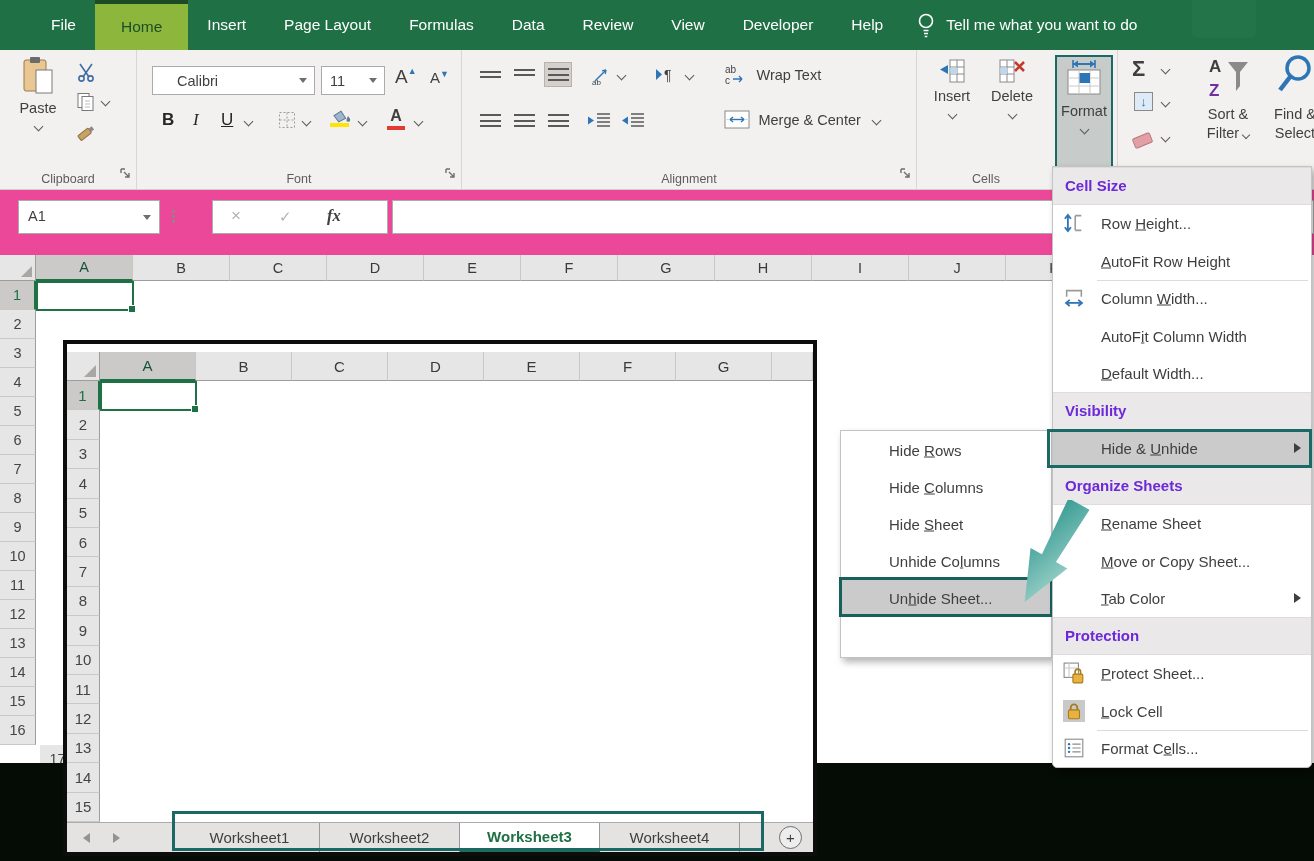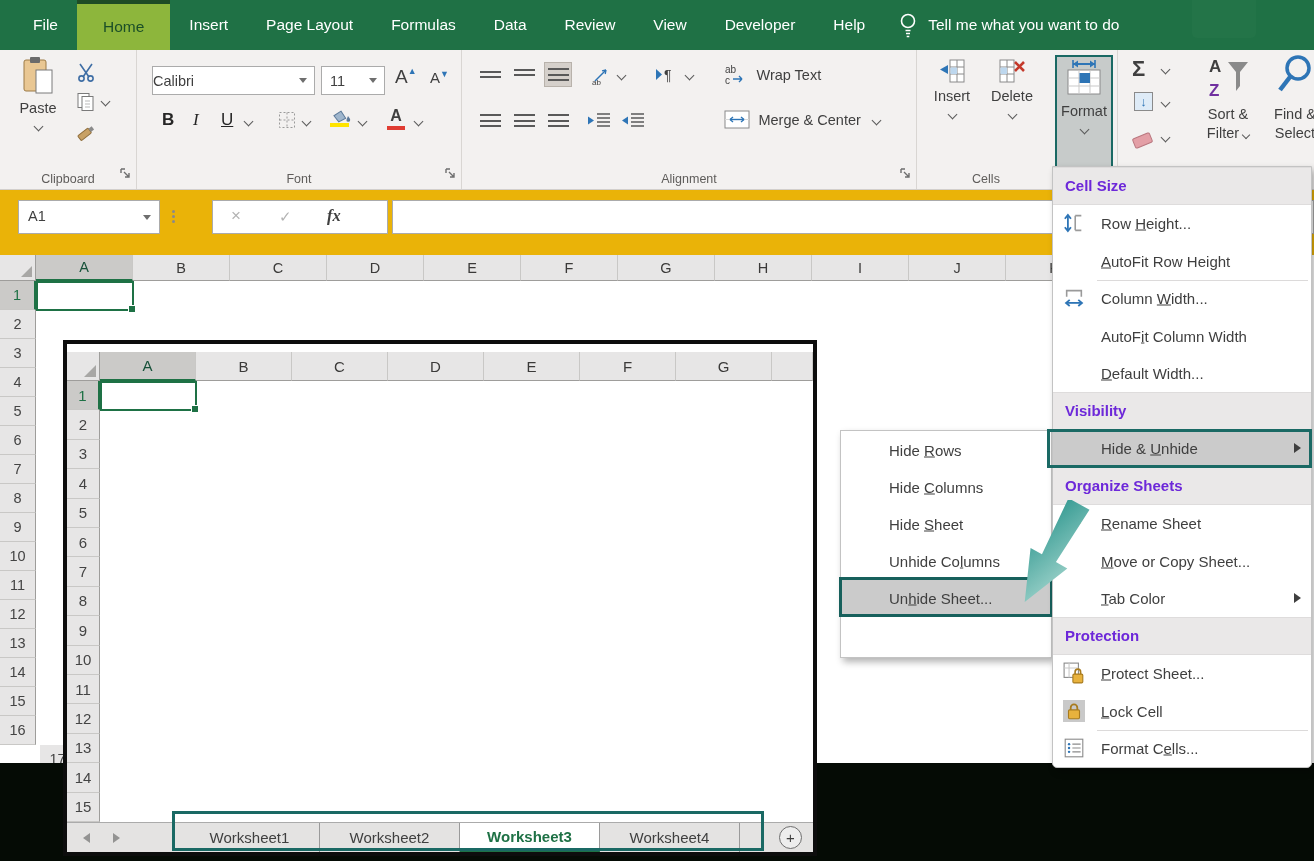--- a/index.html
+++ b/index.html
@@ -2,21 +2,21 @@
 <html><head>
 <meta charset="utf-8">
 <style>
   *{box-sizing:border-box;margin:0;padding:0}
   html,body{background:#050B05}
   body{font-family:"Liberation Sans",sans-serif}
   .stage{position:relative;width:1314px;height:861px;background:#050B05;overflow:hidden}
   .abs{position:absolute}
 
   
-  .tabbar{position:absolute;left:0;top:0;width:100%;height:50px;background:#1F7145;display:flex;padding-left:14px;z-index:3}
+  .tabbar{position:absolute;left:0;top:0;width:100%;height:50px;background:#1F7145;display:flex;padding-left:32px;z-index:3}
   .tab{height:50px;line-height:50px;padding:0 19px;font-size:15.5px;color:#FFFFFF;white-space:nowrap}
   .tab.active{background:#8DB63C;color:#1B4F28;border-top:4px solid #1D4B25;line-height:46px;padding:0 26px}
   .tellme{display:flex;align-items:center;gap:10px;color:#fff;font-size:15.5px;margin-left:14px}
   .watermark{position:absolute;right:58px;top:-10px;width:64px;height:48px;background:#2A7A4C;opacity:.35;border-radius:5px}
 
   
   .ribbon{position:absolute;left:0;top:50px;width:100%;height:140px;background:#F3F1F0;border-bottom:1px solid #D2CFCC;z-index:2}
   .grp{position:absolute;top:0;height:139px;border-right:1px solid #D9D6D3}
   .grp-label{position:absolute;bottom:3px;left:0;width:100%;text-align:center;font-size:12.5px;color:#5E5C5A}
   .launcher{position:absolute;right:5px;bottom:6px}
@@ -25,21 +25,21 @@
   .dn{display:inline-block;width:0;height:0;border-left:4px solid transparent;border-right:4px solid transparent;border-top:5px solid #6E6E6E}
   .combo{position:absolute;background:#fff;border:1px solid #ABABAB;display:flex;align-items:center;font-size:14.5px;color:#3F3F3F}
   .lns{width:21px;height:14px;background:repeating-linear-gradient(#595959 0 2px,transparent 2px 5.5px)}
   .albtn{position:absolute;width:28px;height:25px;display:flex;align-items:center;justify-content:center}
   .albtn.sel{background:#D5D0CB;border:1px solid #B8B2AB}
   .fdbox{display:inline-block;width:19px;height:19px;background:#DEEBF7;border:1px solid #8A8A8A;color:#2E75B6;font-weight:bold;text-align:center;line-height:17px;font-size:13px}
   .eraser{display:inline-block;width:19px;height:11px;background:#E39FA6;border:1px solid #B9767E;border-radius:2px;transform:rotate(-22deg)}
   .fmtbtn{position:absolute;left:138px;top:5px;width:58px;height:113px;background:#C7CBCA;border:2px solid #1A6964}
 
   
-  .fxbar{position:absolute;left:0;top:190px;width:100%;height:65px;background:#eab308;z-index:1}
+  .fxbar{position:absolute;left:0;top:190px;width:100%;height:65px;background:#ec4899;z-index:1}
   .whitebox{position:absolute;top:10px;height:34px;background:#fff;border:1px solid #ABABAB}
   .dots{position:absolute;left:172px;top:18px;width:4px}
   .dots i{display:block;width:3px;height:3px;border-radius:50%;background:#8A8A8A;margin:2px 0}
 
   
   .sheet{position:absolute;left:0;top:255px;width:1314px;height:508px;background:#fff;z-index:1;overflow:hidden}
   .corner{position:absolute;left:0;top:0;width:36px;height:26px;background:#E7E6E6;border-right:1px solid #9E9D9B;border-bottom:1px solid #9E9D9B}
   .corner::after{content:"";position:absolute;right:3px;bottom:3px;border-bottom:11px solid #A8A7A5;border-left:11px solid transparent}
   .ch{position:absolute;top:0;height:26px;background:#E7E6E6;border-right:1px solid #C9C8C6;border-bottom:1px solid #9E9D9B;display:flex;align-items:center;justify-content:center;font-size:14.5px;color:#3B3A39}
   .ch.sel{background:#CBCAC8;border-bottom:2px solid #1E7145;color:#17523A}
@@ -150,21 +150,21 @@
       <div class="grp-label">Clipboard</div>
       <span class="launcher">
         <svg width="11" height="11" viewBox="0 0 11 11">
             <path d="M1 1h4M1 1v4" stroke="#6E6E6E" stroke-width="1.4" fill="none"></path>
             <path d="M4 4l5 5M9 5v4H5" stroke="#6E6E6E" stroke-width="1.4" fill="none"></path>
           </svg>
       </span>
     </div>
 
     <div class="grp" style="left:137px;width:325px">
-      <div class="combo" style="left:15px;top:16px;width:163px;height:29px;padding-left:0">
+      <div class="combo" style="left:15px;top:16px;width:163px;height:29px;padding-left:24px">
         <span>Calibri</span>
         <span class="dn" style="position:absolute;right:7px"></span>
       </div>
       <div class="combo" style="left:184px;top:16px;width:64px;height:29px;padding-left:8px">
         <span>11</span>
         <span class="dn" style="position:absolute;right:7px"></span>
       </div>
       <span class="abs" style="left:258px;top:16px;font-size:19px;color:#3F3F3F">A<span style="font-size:9px;color:#2E75B6;vertical-align:top">▲</span></span>
       <span class="abs" style="left:293px;top:19px;font-size:15px;color:#3F3F3F">A<span style="font-size:9px;color:#2E75B6;vertical-align:top">▼</span></span>
       <span class="abs" style="left:25px;top:60px;font-weight:bold;font-size:17px;color:#262626">B</span>

